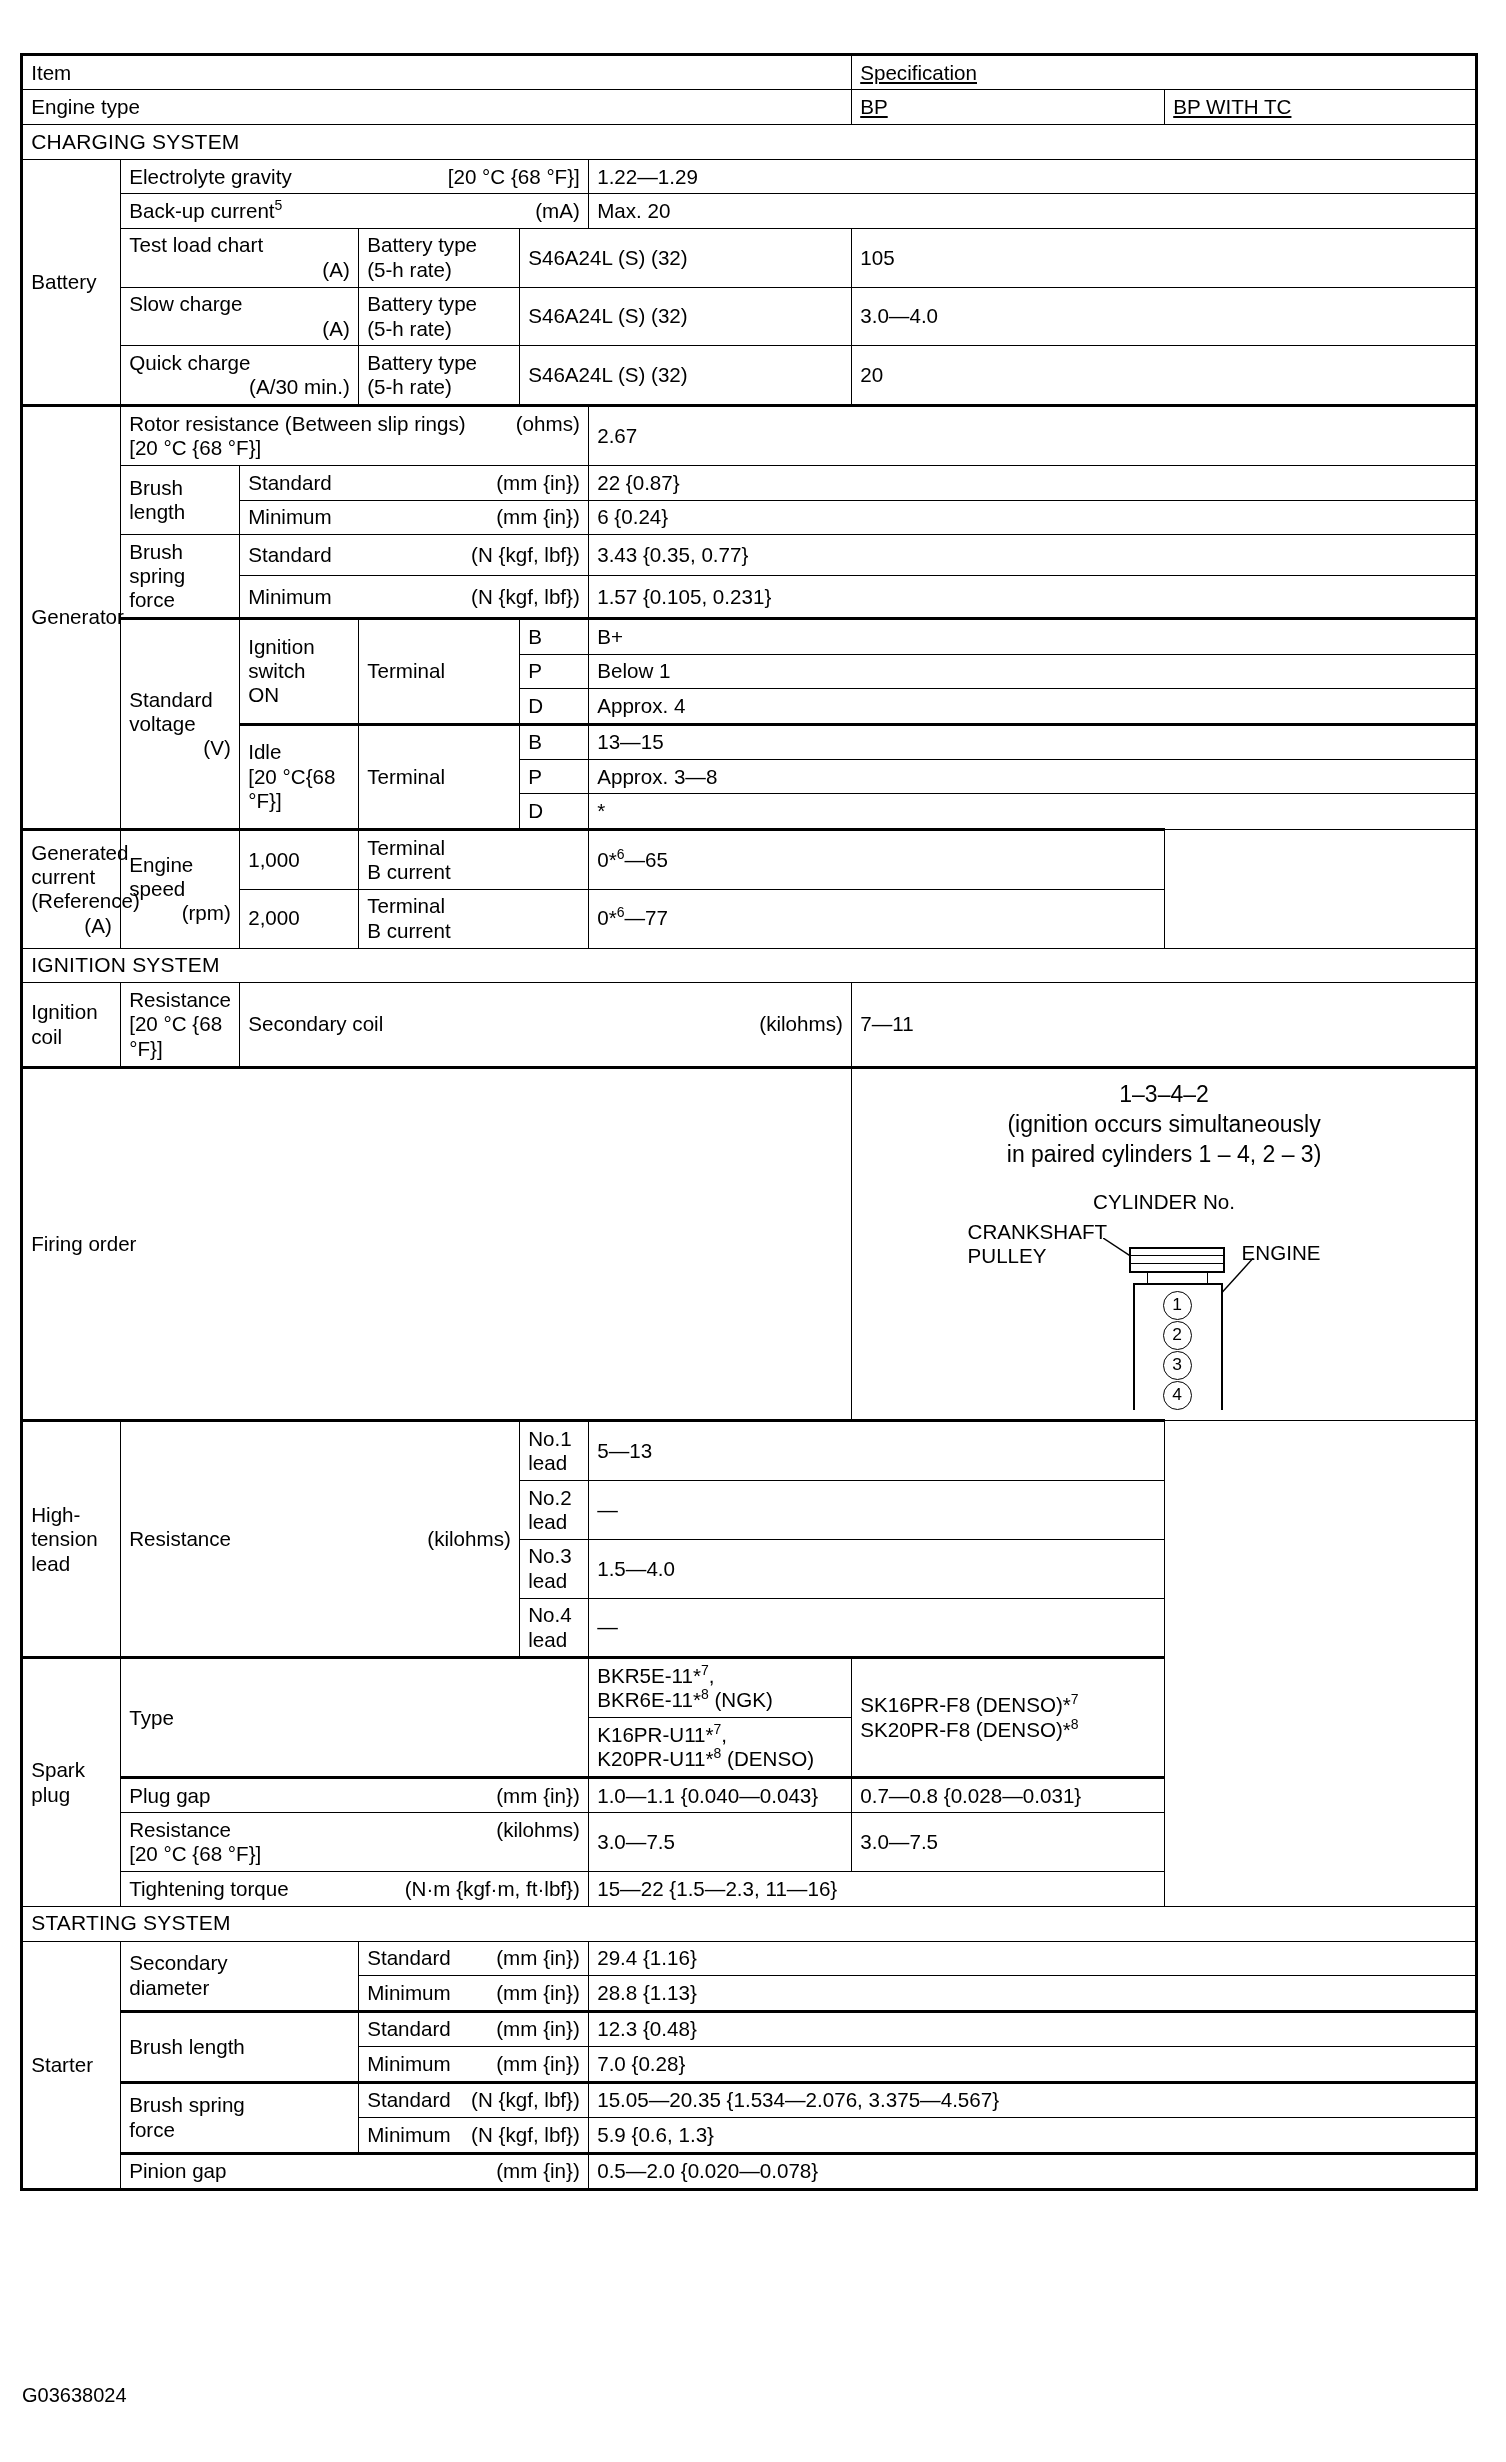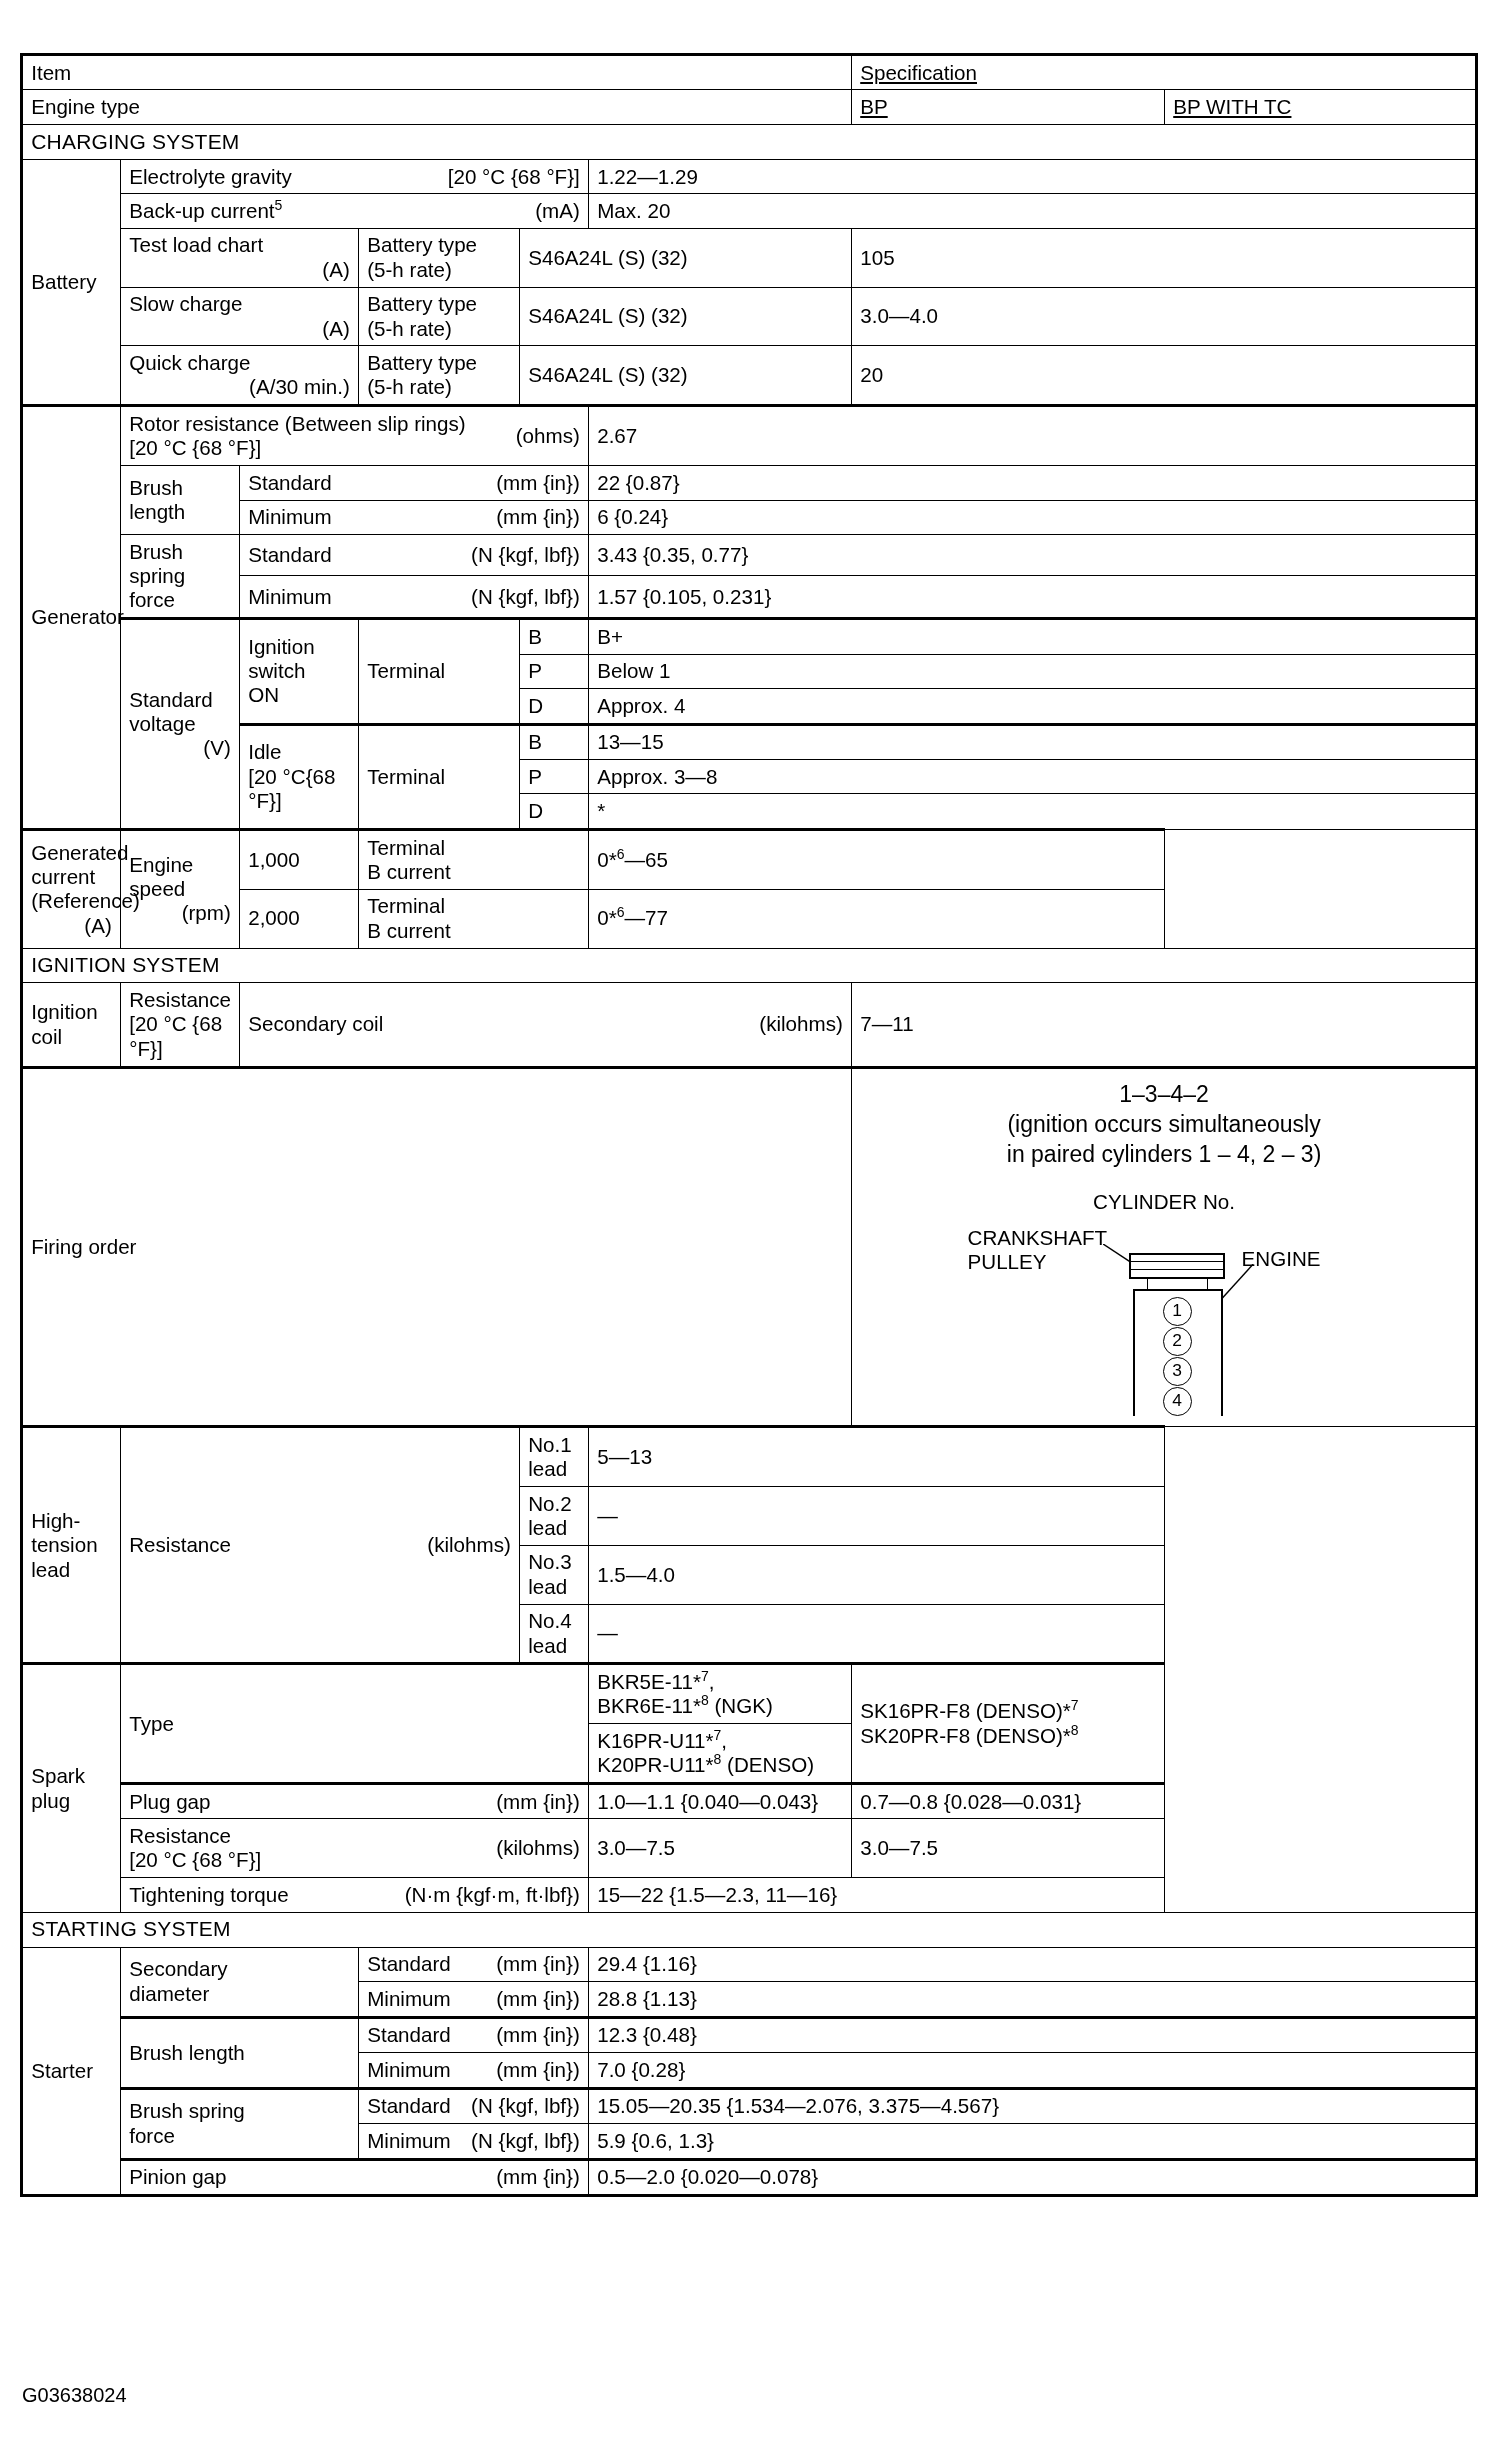--- a/index.html
+++ b/index.html
@@ -41,21 +41,21 @@
   .rgt  { text-align: right; }
   .lft  { text-align: left; }
   .vmid { vertical-align: middle; }
   .vtop { vertical-align: top; }
   .bold { font-weight: bold; text-decoration: underline; }
 
   
   .split {
     display: flex;
     justify-content: space-between;
-    align-items: center;
+    align-items: flex-start;
     gap: 9.1px;
     width: 100%;
   }
   .split .nm { text-align: left; }
   .split .un { text-align: right; white-space: nowrap; }
   .stack { display: block; }
 
   
   td.section {
     font-weight: bold;
@@ -75,21 +75,21 @@
     position: relative;
     width: 100%;
     padding: 5.5px 0 3.7px 0;
   }
   .firing-order-txt { text-align: center; font-size: 23px; line-height: 1.32; }
   .cyl-label { text-align: center; font-size: 20.6px; margin-top: 20px; }
   .diagram {
     position: relative;
     width: 393px;
     height: 197px;
-    margin: 6px auto 0 auto;
+    margin: 0 auto 0 auto;
   }
   .lbl-crank {
     position: absolute; left: 0px; top: 5.5px;
     font-size: 20.6px; line-height: 1.18; text-align: left;
     white-space: nowrap;
   }
   .lbl-engine {
     position: absolute; left: 274px; top: 27.4px;
     font-size: 20.6px; white-space: nowrap;
   }

